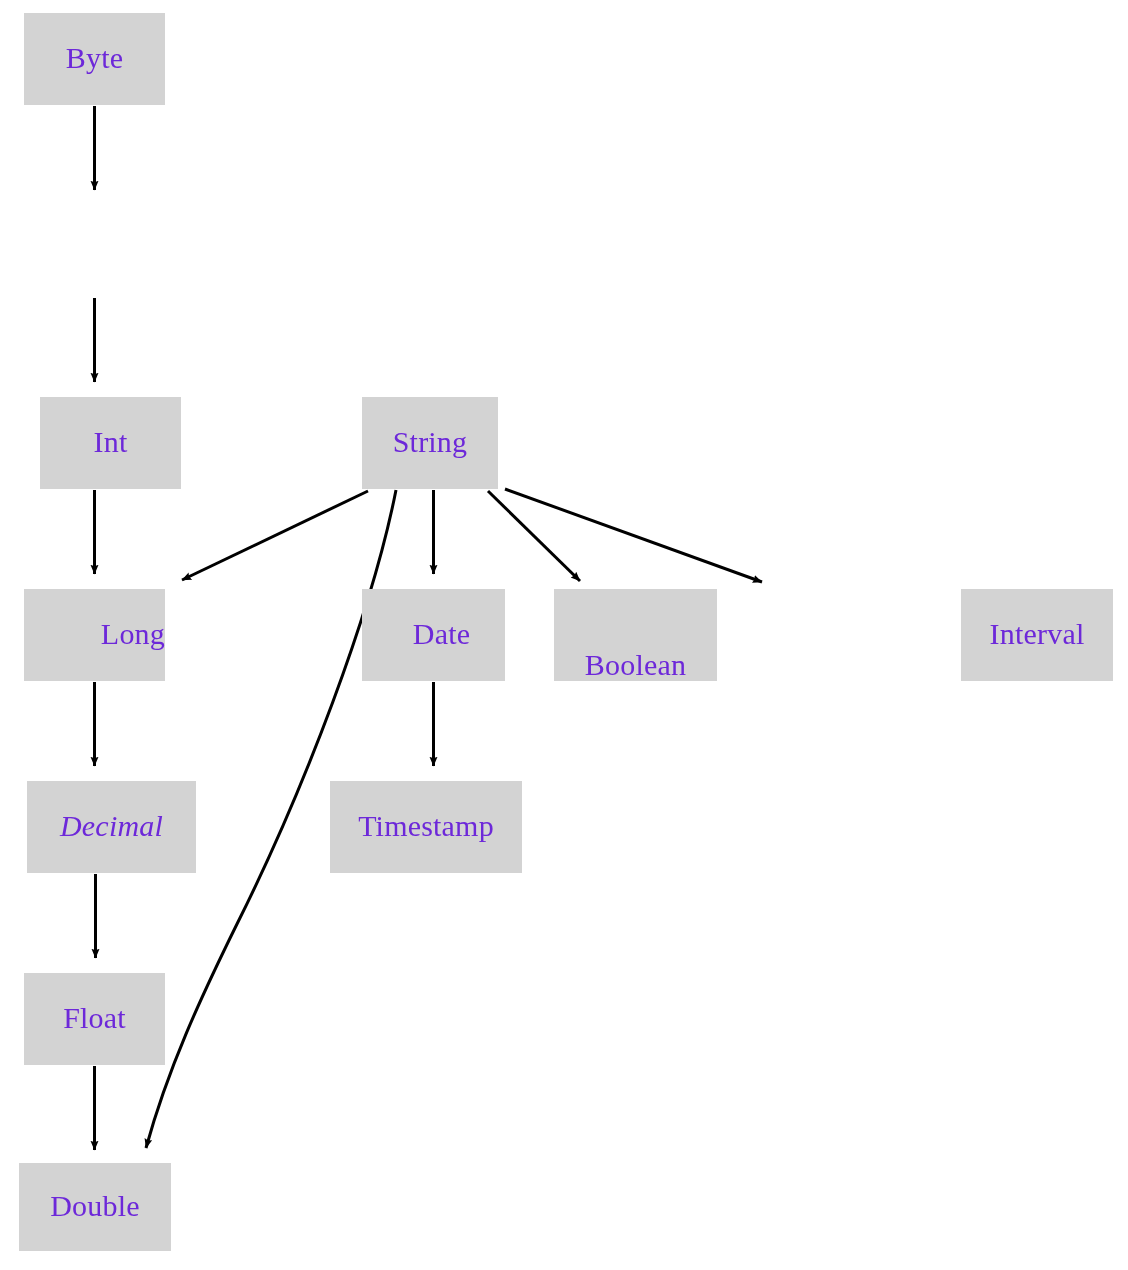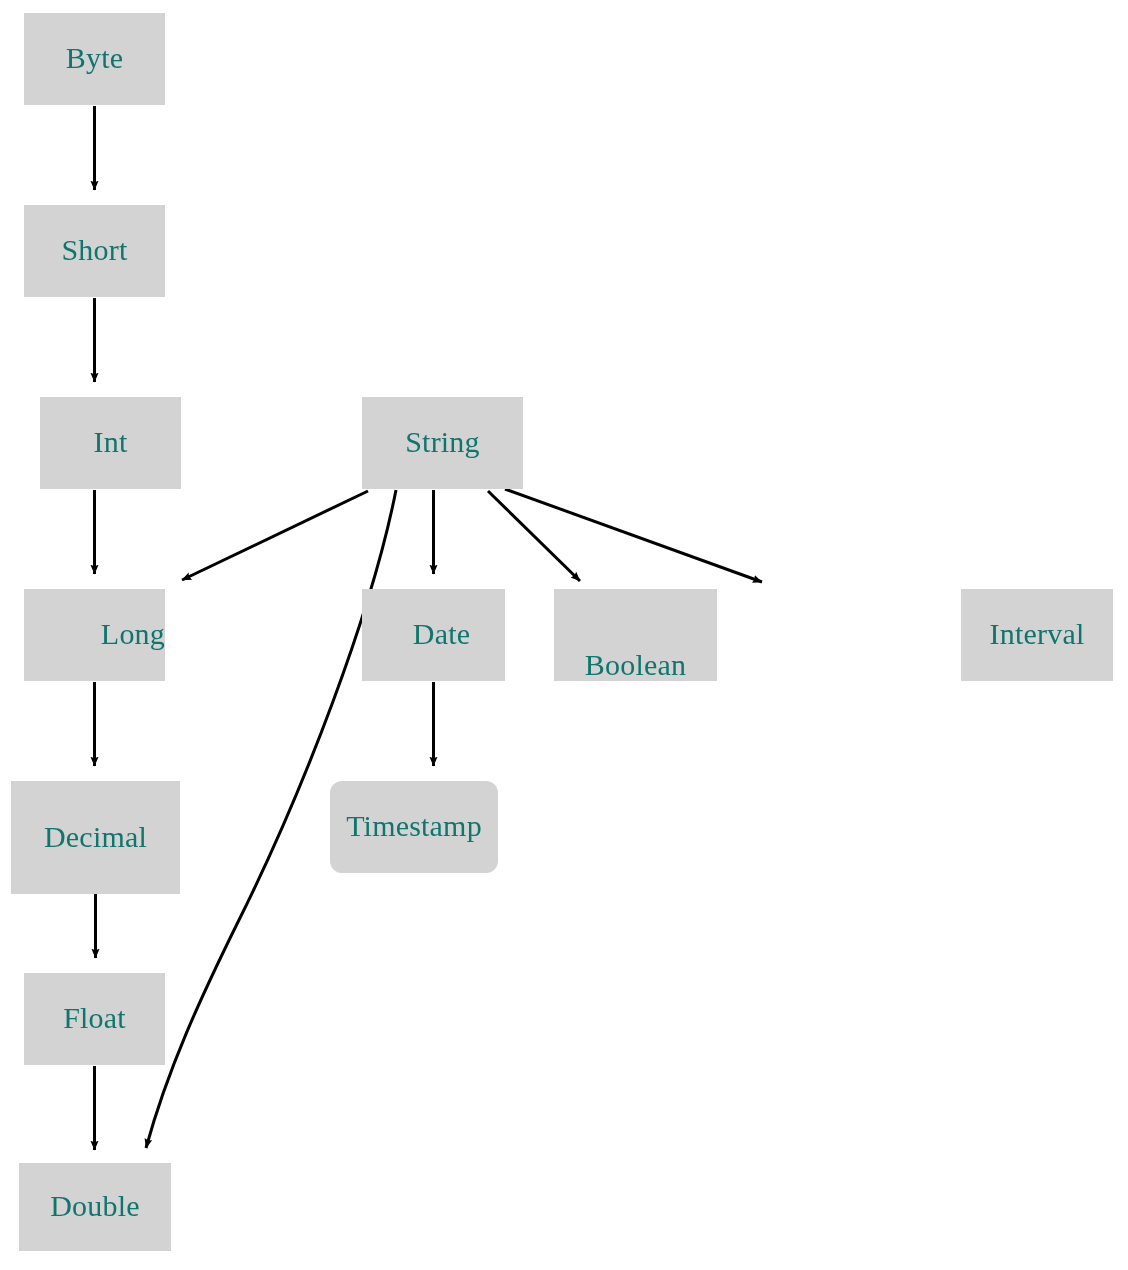--- a/index.html
+++ b/index.html
@@ -22,21 +22,21 @@
     width: 1128px;
     height: 1270px;
     pointer-events: none;
   }
   .node {
     position: absolute;
     background: #d3d3d3;
     display: flex;
     align-items: center;
     justify-content: center;
-    color: #0f766e;
+    color: #6d28d9;
     font-size: 30px;
     line-height: 1;
     letter-spacing: 0.2px;
     box-sizing: border-box;
     white-space: nowrap;
   }
   .node-label {
     display: block;
     transform: translateY(-1px);
   }
@@ -68,53 +68,50 @@
       <path d="M433.5,682 L433.5,766"></path>
 
       <path d="M396,490 C372,612 304,790 237,924 C201,997 168,1068 146,1148"></path>
     </g>
   </svg>
 
   <div class="node" style="left:24px; top:13px; width:141px; height:92px;">
     <span class="node-label">Byte</span>
   </div>
 
-  <div class="node" style="left:24px; top:205px; width:141px; height:92px;">
-    <span class="node-label">Short</span>
-  </div>
 
   <div class="node" style="left:24px; top:397px; width:141px; height:92px;margin-left:16px;">
     <span class="node-label">Int</span>
   </div>
 
   <div class="node" style="left:24px; top:589px; width:141px; height:92px;justify-content:flex-end;">
     <span class="node-label">Long</span>
   </div>
 
-  <div class="node" style="left:11px; top:781px; width:169px; height:113px;">
+  <div class="node" style="left:27px; top:781px; width:169px; height:92px;font-style:italic;">
     <span class="node-label">Decimal</span>
   </div>
 
   <div class="node" style="left:24px; top:973px; width:141px; height:92px;">
     <span class="node-label">Float</span>
   </div>
 
   <div class="node" style="left:19px; top:1163px; width:152px; height:88px;">
     <span class="node-label">Double</span>
   </div>
 
-  <div class="node" style="left:362px; top:397px; width:161px; height:92px;">
+  <div class="node" style="left:362px; top:397px; width:136px; height:92px;">
     <span class="node-label">String</span>
   </div>
 
   <div class="node" style="left:362px; top:589px; width:143px; height:92px;padding-left:16px;">
     <span class="node-label">Date</span>
   </div>
 
-  <div class="node" style="left:330px; top:781px; width:168px; height:92px;border-radius:12px;">
+  <div class="node" style="left:330px; top:781px; width:192px; height:92px;">
     <span class="node-label">Timestamp</span>
   </div>
 
   <div class="node" style="left:554px; top:589px; width:163px; height:92px;align-items:flex-end;">
     <span class="node-label">Boolean</span>
   </div>
 
 
   <div class="node" style="left:961px; top:589px; width:152px; height:92px;">
     <span class="node-label">Interval</span>

